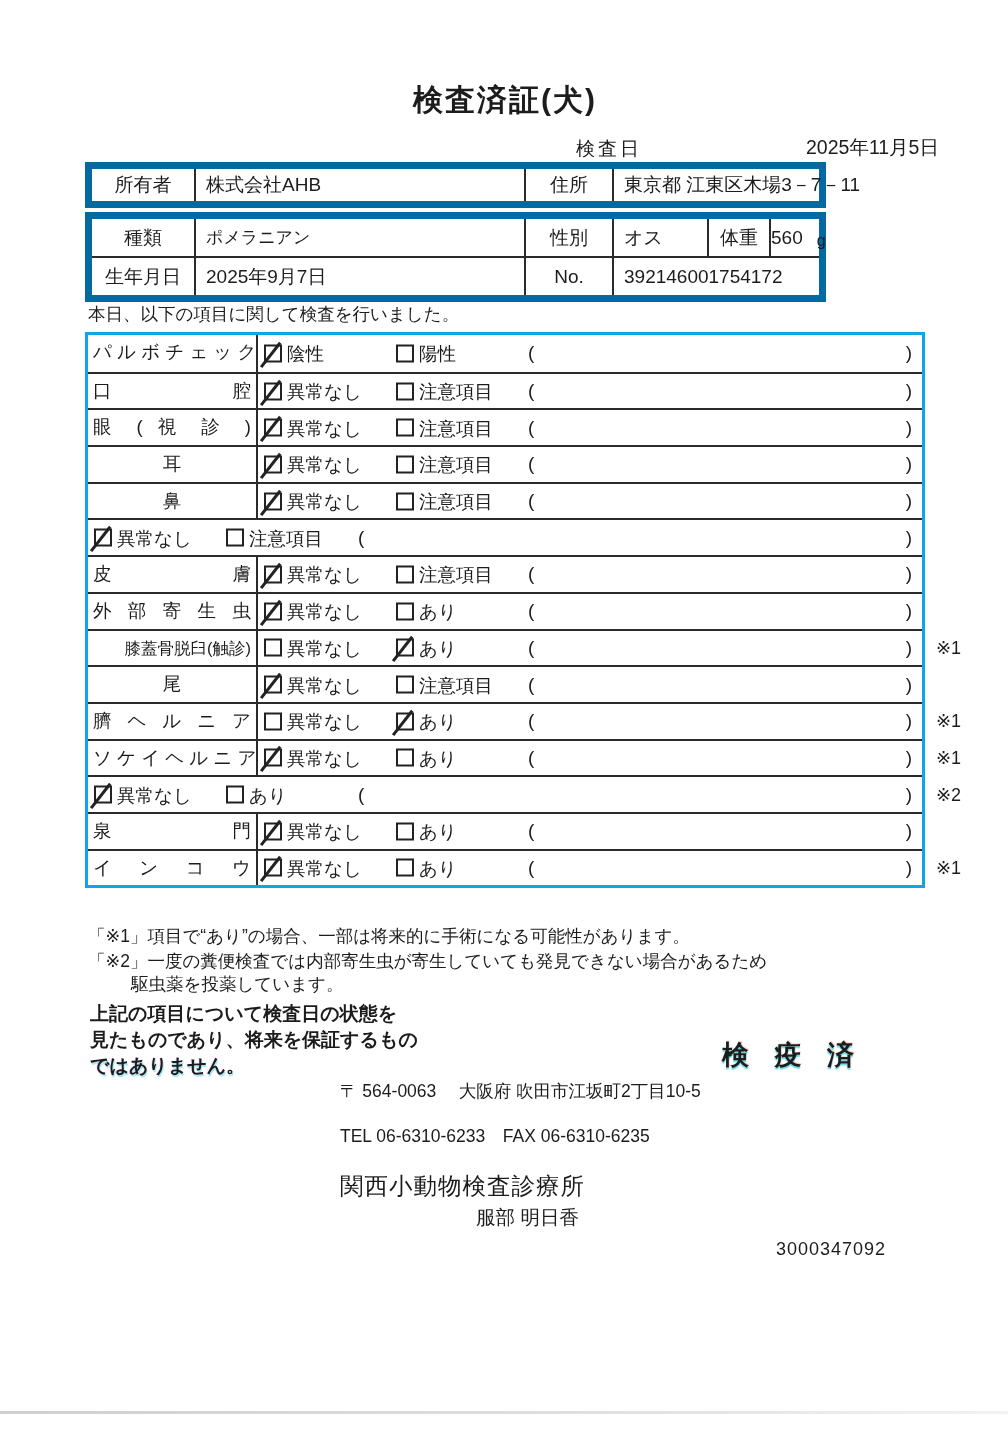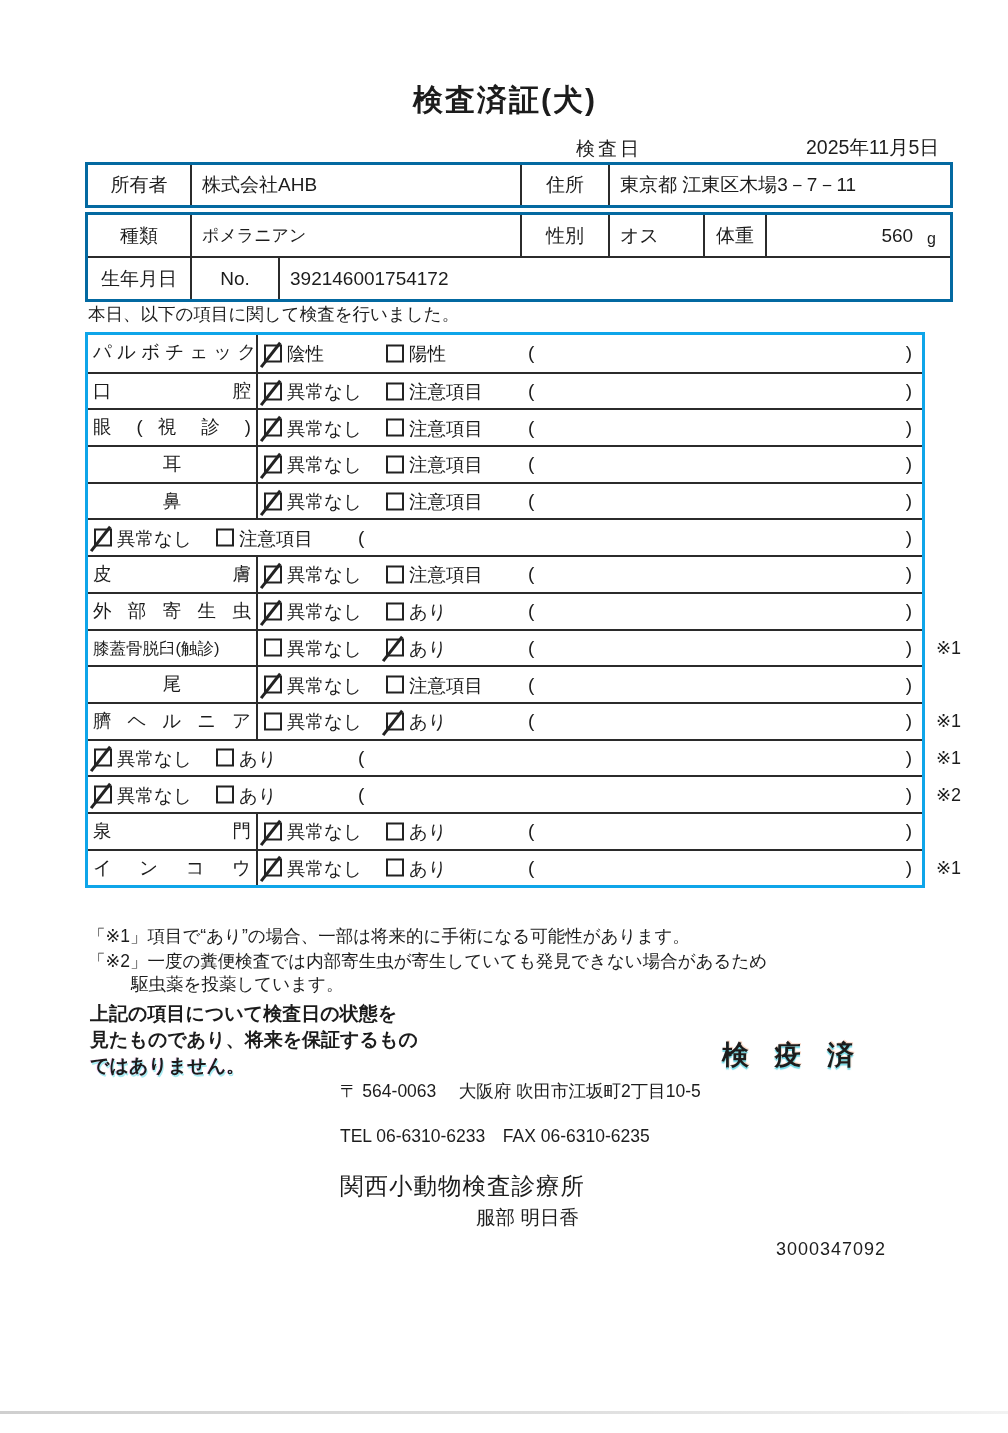--- a/index.html
+++ b/index.html
@@ -12,21 +12,21 @@
     overflow:hidden;
   }
   .abs{position:absolute;}
 
   
   .doc-title{left:413px;top:80px;font-size:30px;font-weight:600;letter-spacing:2px;}
   .insp-date-label{left:576px;top:136px;font-size:19px;letter-spacing:3px;}
   .insp-date-value{left:806px;top:134px;font-size:19.5px;}
 
   
-  .htable{left:85px;width:868px;border:3px solid #0369a1;box-sizing:border-box;display:flex;flex-direction:column;}
+  .htable{left:85px;width:741px;border:7px solid #0369a1;box-sizing:border-box;display:flex;flex-direction:column;}
   .htable1{top:162px;height:46px;}
   .htable2{top:212px;height:90px;}
   .hrow{display:flex;flex:1;min-height:0;}
   .hrow + .hrow{border-top:2px solid #2b2b2b;}
   .hcell{display:flex;align-items:center;box-sizing:border-box;font-size:19px;white-space:nowrap;overflow:visible;}
   .hcell.lab{justify-content:center;}
   .hcell.val{padding-left:10px;}
   .hcell.bl{border-left:2px solid #2b2b2b;}
   .w-lab1{width:102px;flex:none;}
   .w-val1{width:330px;flex:none;}
@@ -41,25 +41,25 @@
   .intro-line{left:88px;top:302px;font-size:17.5px;}
 
   
   .ctable{left:85px;top:332px;width:840px;border:3px solid #0ea5e9;box-sizing:border-box;}
   .trow{display:flex;height:36.7px;box-sizing:border-box;position:relative;}
   .trow + .trow{border-top:2px solid #2b2b2b;}
   .tlabel{width:170px;flex:none;border-right:2px solid #2b2b2b;box-sizing:border-box;
           padding:0 5px;font-size:18.5px;display:block;line-height:34px;white-space:nowrap;}
   .just{text-align:justify;text-align-last:justify;}
   .cent{text-align:center;text-align-last:center;}
-  .tight{font-size:16.5px;letter-spacing:0px;}
+  .tight{font-size:16.5px;letter-spacing:0px;text-align:right;}
   .topts{flex:1;position:relative;}
   .opt{position:absolute;top:50%;transform:translateY(-50%);display:inline-flex;align-items:center;font-size:18.5px;white-space:nowrap;}
   .o1{left:6px;}
-  .o2{left:128px;justify-content:space-between;}
+  .o2{left:138px;justify-content:space-between;}
   .cb{width:14px;height:14px;border:2px solid #222;display:inline-block;margin-right:5px;position:relative;flex:none;}
   .cb.checked::after{content:'';position:absolute;width:31px;height:2.6px;background:#222;
                      left:-11px;top:7px;transform:rotate(-52deg);}
   .po{position:absolute;left:270px;top:50%;transform:translateY(-50%);font-size:19px;}
   .pc{position:absolute;right:10px;top:50%;transform:translateY(-50%);font-size:19px;}
   .nte{position:absolute;left:292px;width:366px;top:50%;transform:translateY(-50%);
        font-size:21px;font-weight:600;letter-spacing:5px;white-space:nowrap;}
   .rmk{position:absolute;left:848px;top:50%;transform:translateY(-50%);font-size:18px;white-space:nowrap;}
 
   
@@ -104,20 +104,21 @@
     <div class="hcell lab w-lab2 bl">性別</div>
     <div class="hcell val w-sexval bl">オス</div>
     <div class="hcell lab w-wlab bl">体重</div>
     <div class="hcell w-wval bl">
       <span>560</span>
       <span class="unit">g</span>
     </div>
   </div>
   <div class="hrow">
     <div class="hcell lab w-lab1">生年月日</div>
+    <div class="hcell val w-val1 bl">2025年9月7日</div>
     <div class="hcell lab w-lab2 bl">No.</div>
     <div class="hcell val w-rest bl">392146001754172</div>
   </div>
 </div>
 
 <div class="abs intro-line">本日、以下の項目に関して検査を行いました。</div>
 
 <div class="abs ctable">
 
   <div class="trow">
@@ -310,20 +311,21 @@
           <span>あり</span>
         </span>
       <span class="po">(</span>
       <span class="nte"></span>
       <span class="pc">)</span>
     </div>
     <span class="rmk">※1</span>
   </div>
 
   <div class="trow">
+    <div class="tlabel just">ソ ケ イ ヘ ル ニ ア</div>
     <div class="topts">
       <span class="opt o1">
           <span class="cb checked"></span>
           <span>異常なし</span>
         </span>
       <span class="opt o2">
           <span class="cb"></span>
           <span>あり</span>
         </span>
       <span class="po">(</span>

